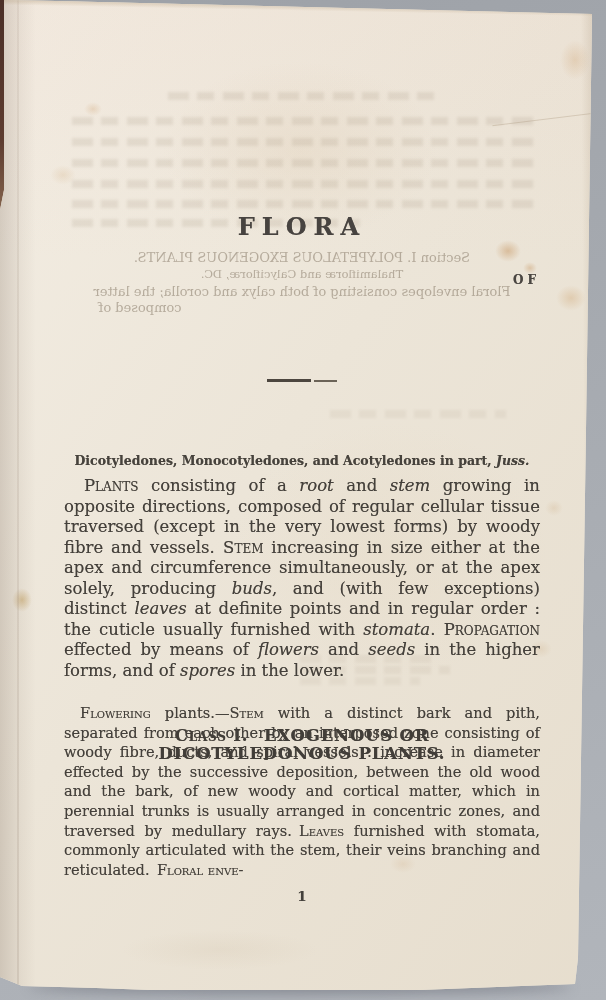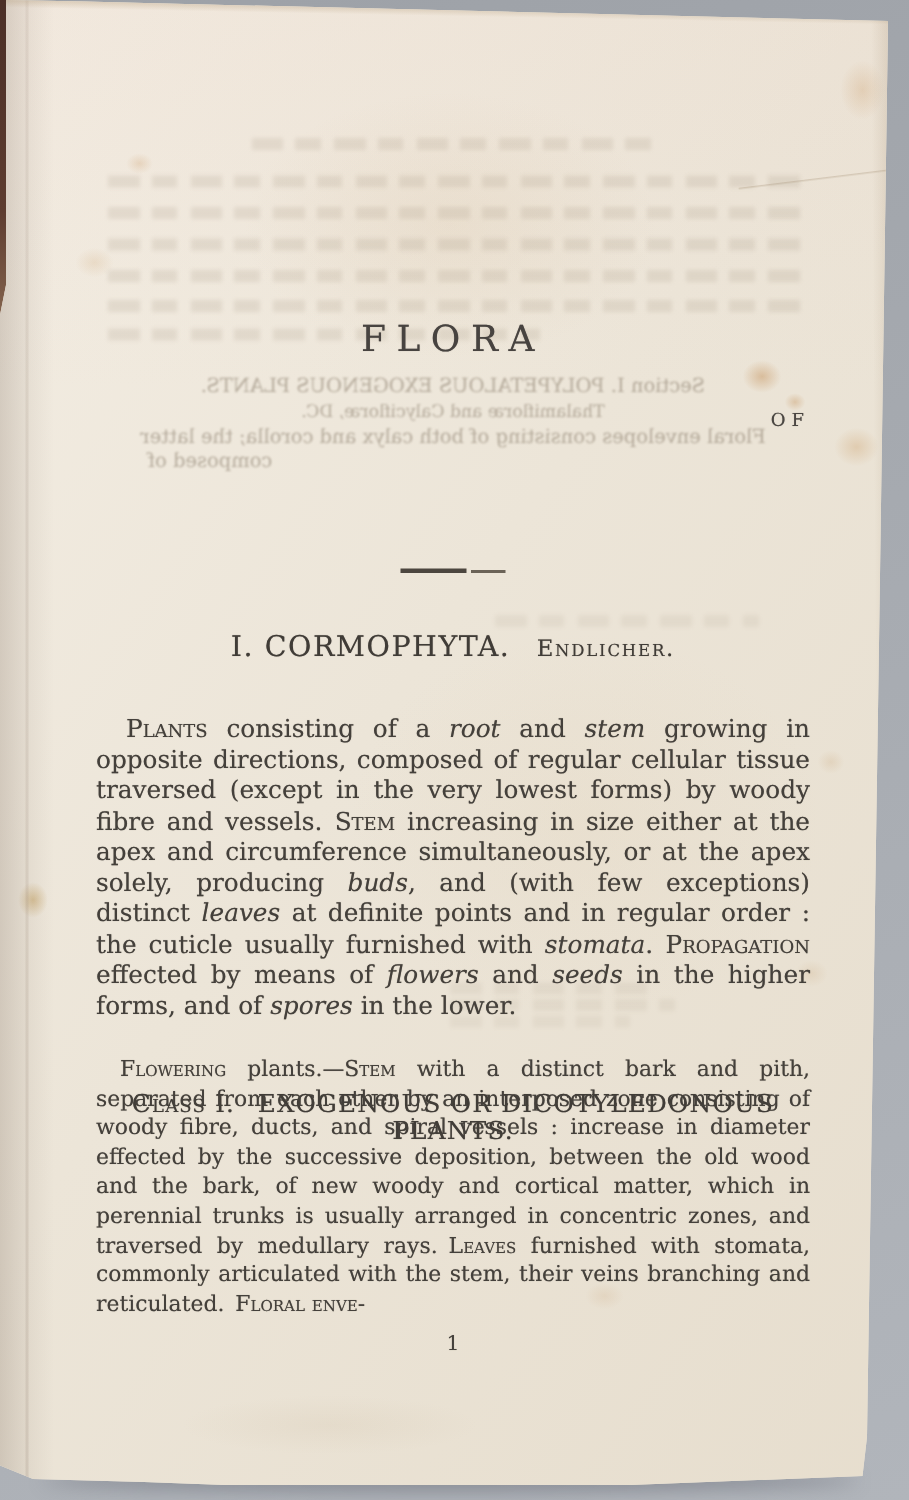--- a/index.html
+++ b/index.html
@@ -33,21 +33,21 @@
     background:rgba(170,148,122,.35);transform:rotate(-7deg);filter:blur(.4px);}
   .stain{position:absolute;border-radius:50%;}
   
   .bt-stripe{position:absolute;height:8px;opacity:.28;filter:blur(1.4px);
     background:repeating-linear-gradient(90deg,rgba(148,132,110,.55) 0 21px,transparent 21px 29px,rgba(148,132,110,.55) 29px 46px,transparent 46px 55px);}
   .bt-text{position:absolute;color:rgba(126,112,94,.50);transform:scaleX(-1);
     filter:blur(.7px);font-size:13px;white-space:nowrap;text-align:center;}
   
   .col{position:absolute;left:64px;width:476px;color:#44403b;
     text-shadow:0 0 .5px rgba(70,62,52,.55);}
-  .t-center{text-align:center;}
+  .t-center{text-align:center;font-weight:bold;}
   .title-top{top:212px;font-size:24px;letter-spacing:7px;color:#474340;}
   .title-of{top:273px;font-size:12px;letter-spacing:4px;color:#4a4642;text-align:right;}
   .title-main{top:312px;font-size:24px;letter-spacing:5px;color:#474340;}
   .rule{top:379px;display:flex;justify-content:center;align-items:center;gap:3px;}
   .rule .r1{width:44px;height:3px;background:#4c463f;}
   .rule .r2{width:23px;height:2px;background:#6b6357;}
   .sec-heading{top:420px;font-size:19px;letter-spacing:1px;color:#403c37;}
   .subtitle{top:453px;font-size:12.5px;color:#46423c;}
   .para1{top:476px;font-size:16.5px;line-height:20.5px;text-align:justify;
     text-indent:20px;hyphens:auto;}
@@ -104,21 +104,21 @@
     <div class="bt-stripe" style="left:300px;top:677px;width:120px;opacity:.16;"></div>
 
     <div class="col t-center title-top">FLORA</div>
     <div class="col t-center title-of">OF</div>
 
     <div class="col rule">
       <span class="r1"></span>
       <span class="r2"></span>
     </div>
 
-    <div class="col t-center sec-heading"><span>I. CORMOPHYTA.  </span><span class="seg-au">Endlicher.</span></div>
+    <div class="col t-center subtitle"><span>Dicotyledones, Monocotyledones, and Acotyledones in part, </span><span class="seg-it">Juss.</span></div>
 
     <div class="col para1"><span class="seg-sc">Plants</span><span> consisting of a </span><span class="seg-it">root</span><span> and </span><span class="seg-it">stem</span><span> growing in opposite directions, composed of regular cellular tissue traversed (except in the very lowest forms) by woody fibre and vessels. </span><span class="seg-sc">Stem</span><span> increasing in size either at the apex and circumference simultaneously, or at the apex solely, producing </span><span class="seg-it">buds</span><span>, and (with few exceptions) distinct </span><span class="seg-it">leaves</span><span> at definite points and in regular order : the cuticle usually furnished with </span><span class="seg-it">stomata</span><span>. </span><span class="seg-sc">Propagation</span><span> effected by means of </span><span class="seg-it">flowers</span><span> and </span><span class="seg-it">seeds</span><span> in the higher forms, and of </span><span class="seg-it">spores</span><span> in the lower.</span></div>
 
     <div class="col t-center class-heading"><span class="seg-sc">Class I.</span><span>  EXOGENOUS OR DICOTYLEDONOUS PLANTS.</span></div>
 
     <div class="col para2"><span class="seg-sc">Flowering</span><span> plants.—</span><span class="seg-sc">Stem</span><span> with a distinct bark and pith, separated from each other by an interposed zone consisting of woody fibre, ducts, and spiral vessels : increase in diameter effected by the successive deposition, between the old wood and the bark, of new woody and cortical matter, which in perennial trunks is usually arranged in concentric zones, and traversed by medullary rays. </span><span class="seg-sc">Leaves</span><span> furnished with stomata, commonly articulated with the stem, their veins branching and reticulated. </span><span class="seg-sc">Floral enve-</span></div>
 
     <div class="col t-center pageno">1</div>
 
     <div class="gutter"></div>

